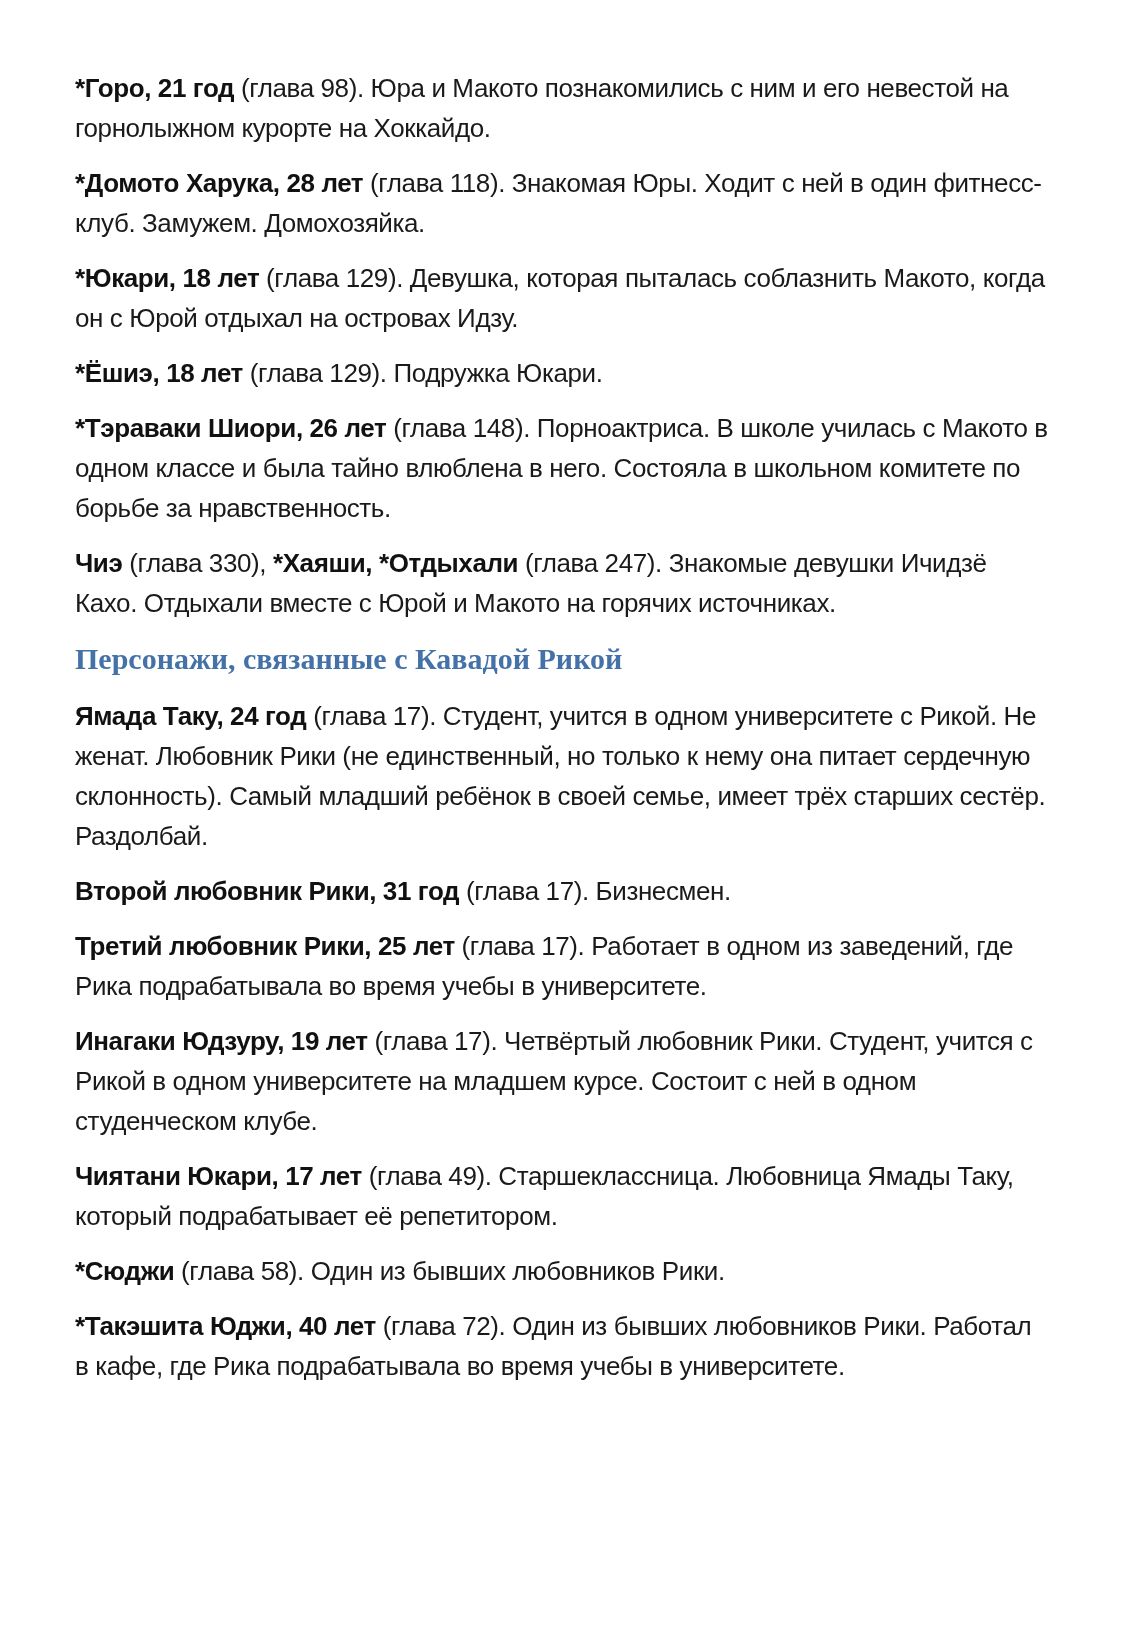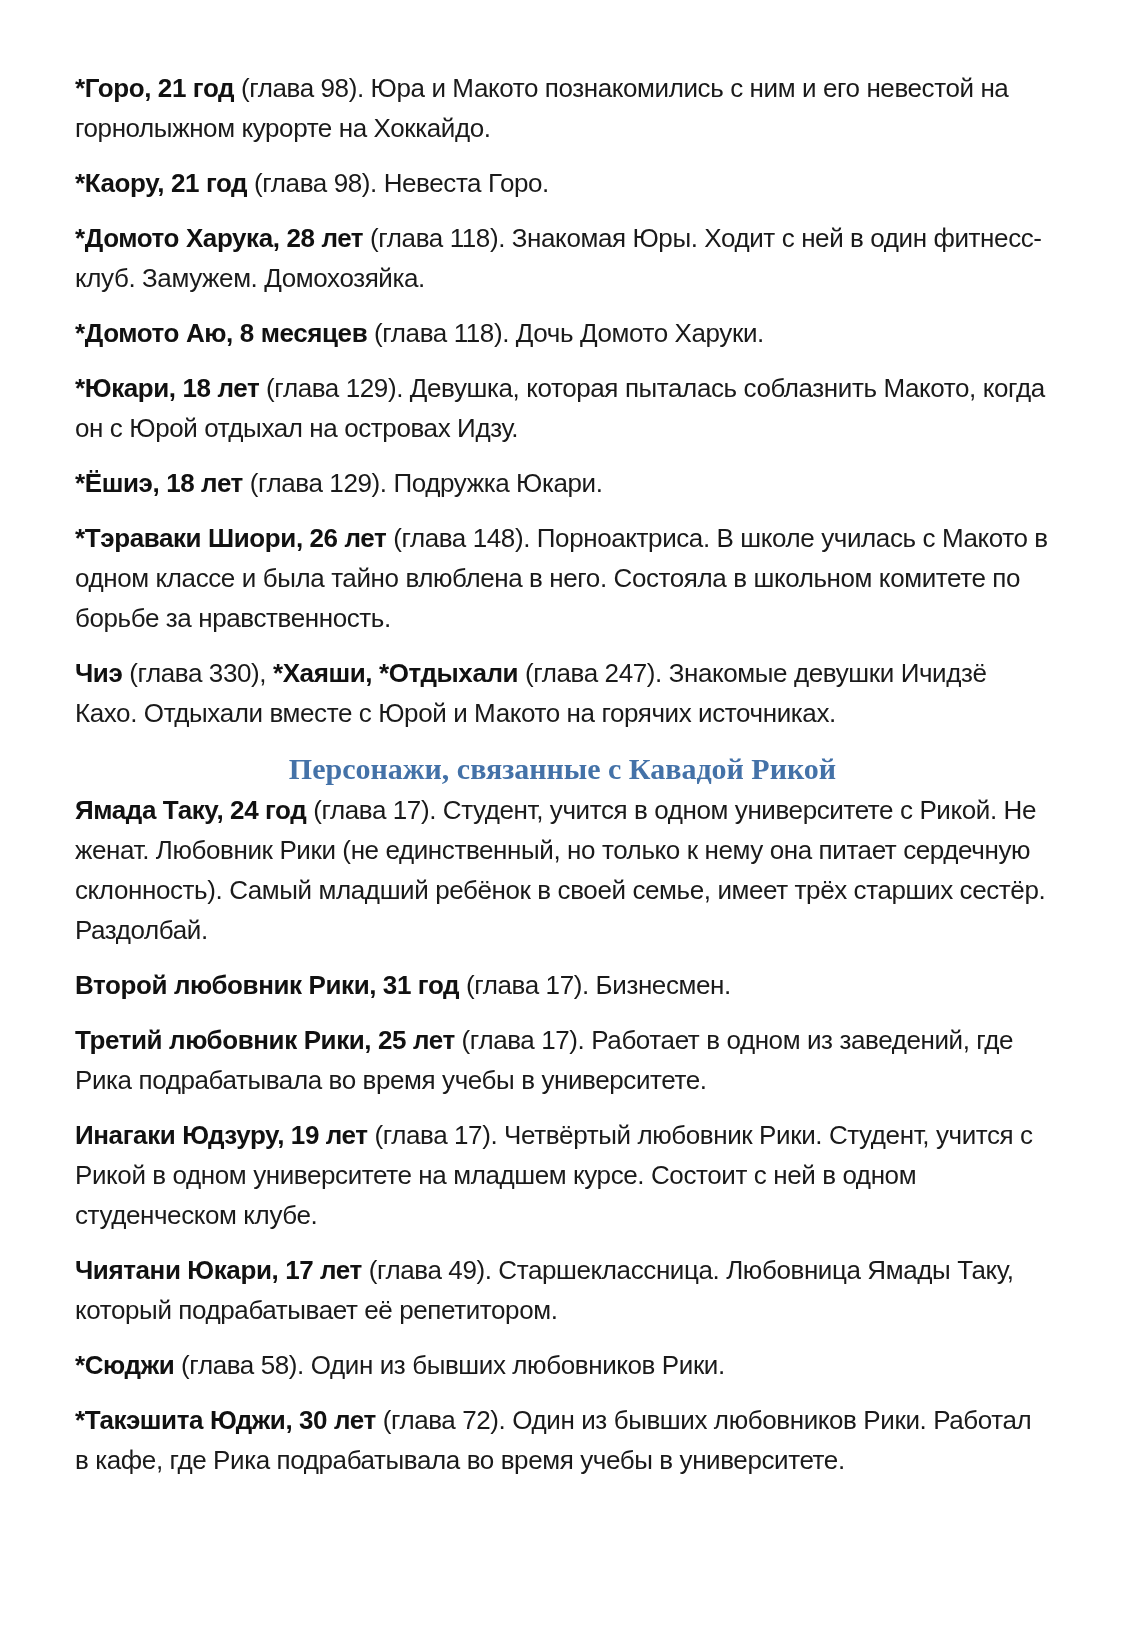--- a/index.html
+++ b/index.html
@@ -29,39 +29,36 @@
     color: #111111;
     text-align: right;
   }
   .doc h2 {
     font-family: "Liberation Serif", "DejaVu Serif", serif;
     font-weight: normal;
     font-size: 30px;
     line-height: 42px;
     letter-spacing: 0;
     color: var(--heading-color, #4472a8);
-    margin: 14px 0 0 0;
-    text-align: center;
+    margin: 14px 0 16px 0;
   }
 </style>
 </head>
 <body>
 
 <div class="page">
   <div class="doc">
       <p><b>*Горо, 21 год </b><span>(глава 98). Юра и Макото познакомились с ним и его невестой на горнолыжном курорте на Хоккайдо.</span></p>
-      <p><b>*Каору, 21 год </b><span>(глава 98). Невеста Горо.</span></p>
       <p><b>*Домото Харука, 28 лет </b><span>(глава 118). Знакомая Юры. Ходит с ней в один фитнесс-клуб. Замужем. Домохозяйка.</span></p>
-      <p><b>*Домото Аю, 8 месяцев </b><span>(глава 118). Дочь Домото Харуки.</span></p>
       <p><b>*Юкари, 18 лет </b><span>(глава 129). Девушка, которая пыталась соблазнить Макото, когда он с Юрой отдыхал на островах Идзу.</span></p>
       <p><b>*Ёшиэ, 18 лет </b><span>(глава 129). Подружка Юкари.</span></p>
       <p><b>*Тэраваки Шиори, 26 лет </b><span>(глава 148). Порноактриса. В школе училась с Макото в одном классе и была тайно влюблена в него. Состояла в школьном комитете по борьбе за нравственность.</span></p>
       <p><b>Чиэ </b><span>(глава 330), </span><b>*Хаяши, *Отдыхали </b><span>(глава 247). Знакомые девушки Ичидзё Кахо. Отдыхали вместе с Юрой и Макото на горячих источниках.</span></p>
       <h2><b>Персонажи, связанные с Кавадой Рикой</b></h2>
       <p><b>Ямада Таку, 24 год </b><span>(глава 17). Студент, учится в одном университете с Рикой. Не женат. Любовник Рики (не единственный, но только к нему она питает сердечную склонность). Самый младший ребёнок в своей семье, имеет трёх старших сестёр. Раздолбай.</span></p>
       <p><b>Второй любовник Рики, 31 год </b><span>(глава 17). Бизнесмен.</span></p>
       <p><b>Третий любовник Рики, 25 лет </b><span>(глава 17). Работает в одном из заведений, где Рика подрабатывала во время учебы в университете.</span></p>
       <p><b>Инагаки Юдзуру, 19 лет </b><span>(глава 17). Четвёртый любовник Рики. Студент, учится с Рикой в одном университете на младшем курсе. Состоит с ней в одном студенческом клубе.</span></p>
       <p><b>Чиятани Юкари, 17 лет </b><span>(глава 49). Старшеклассница. Любовница Ямады Таку, который подрабатывает её репетитором.</span></p>
       <p><b>*Сюджи </b><span>(глава 58). Один из бывших любовников Рики.</span></p>
-      <p><b>*Такэшита Юджи, 30 лет </b><span>(глава 72).  Один из бывших любовников Рики. Работал в кафе, где Рика подрабатывала во время учебы в университете.</span></p>
+      <p><b>*Такэшита Юджи, 40 лет </b><span>(глава 72).  Один из бывших любовников Рики. Работал в кафе, где Рика подрабатывала во время учебы в университете.</span></p>
     </div>
 </div>
 
 </body></html>

